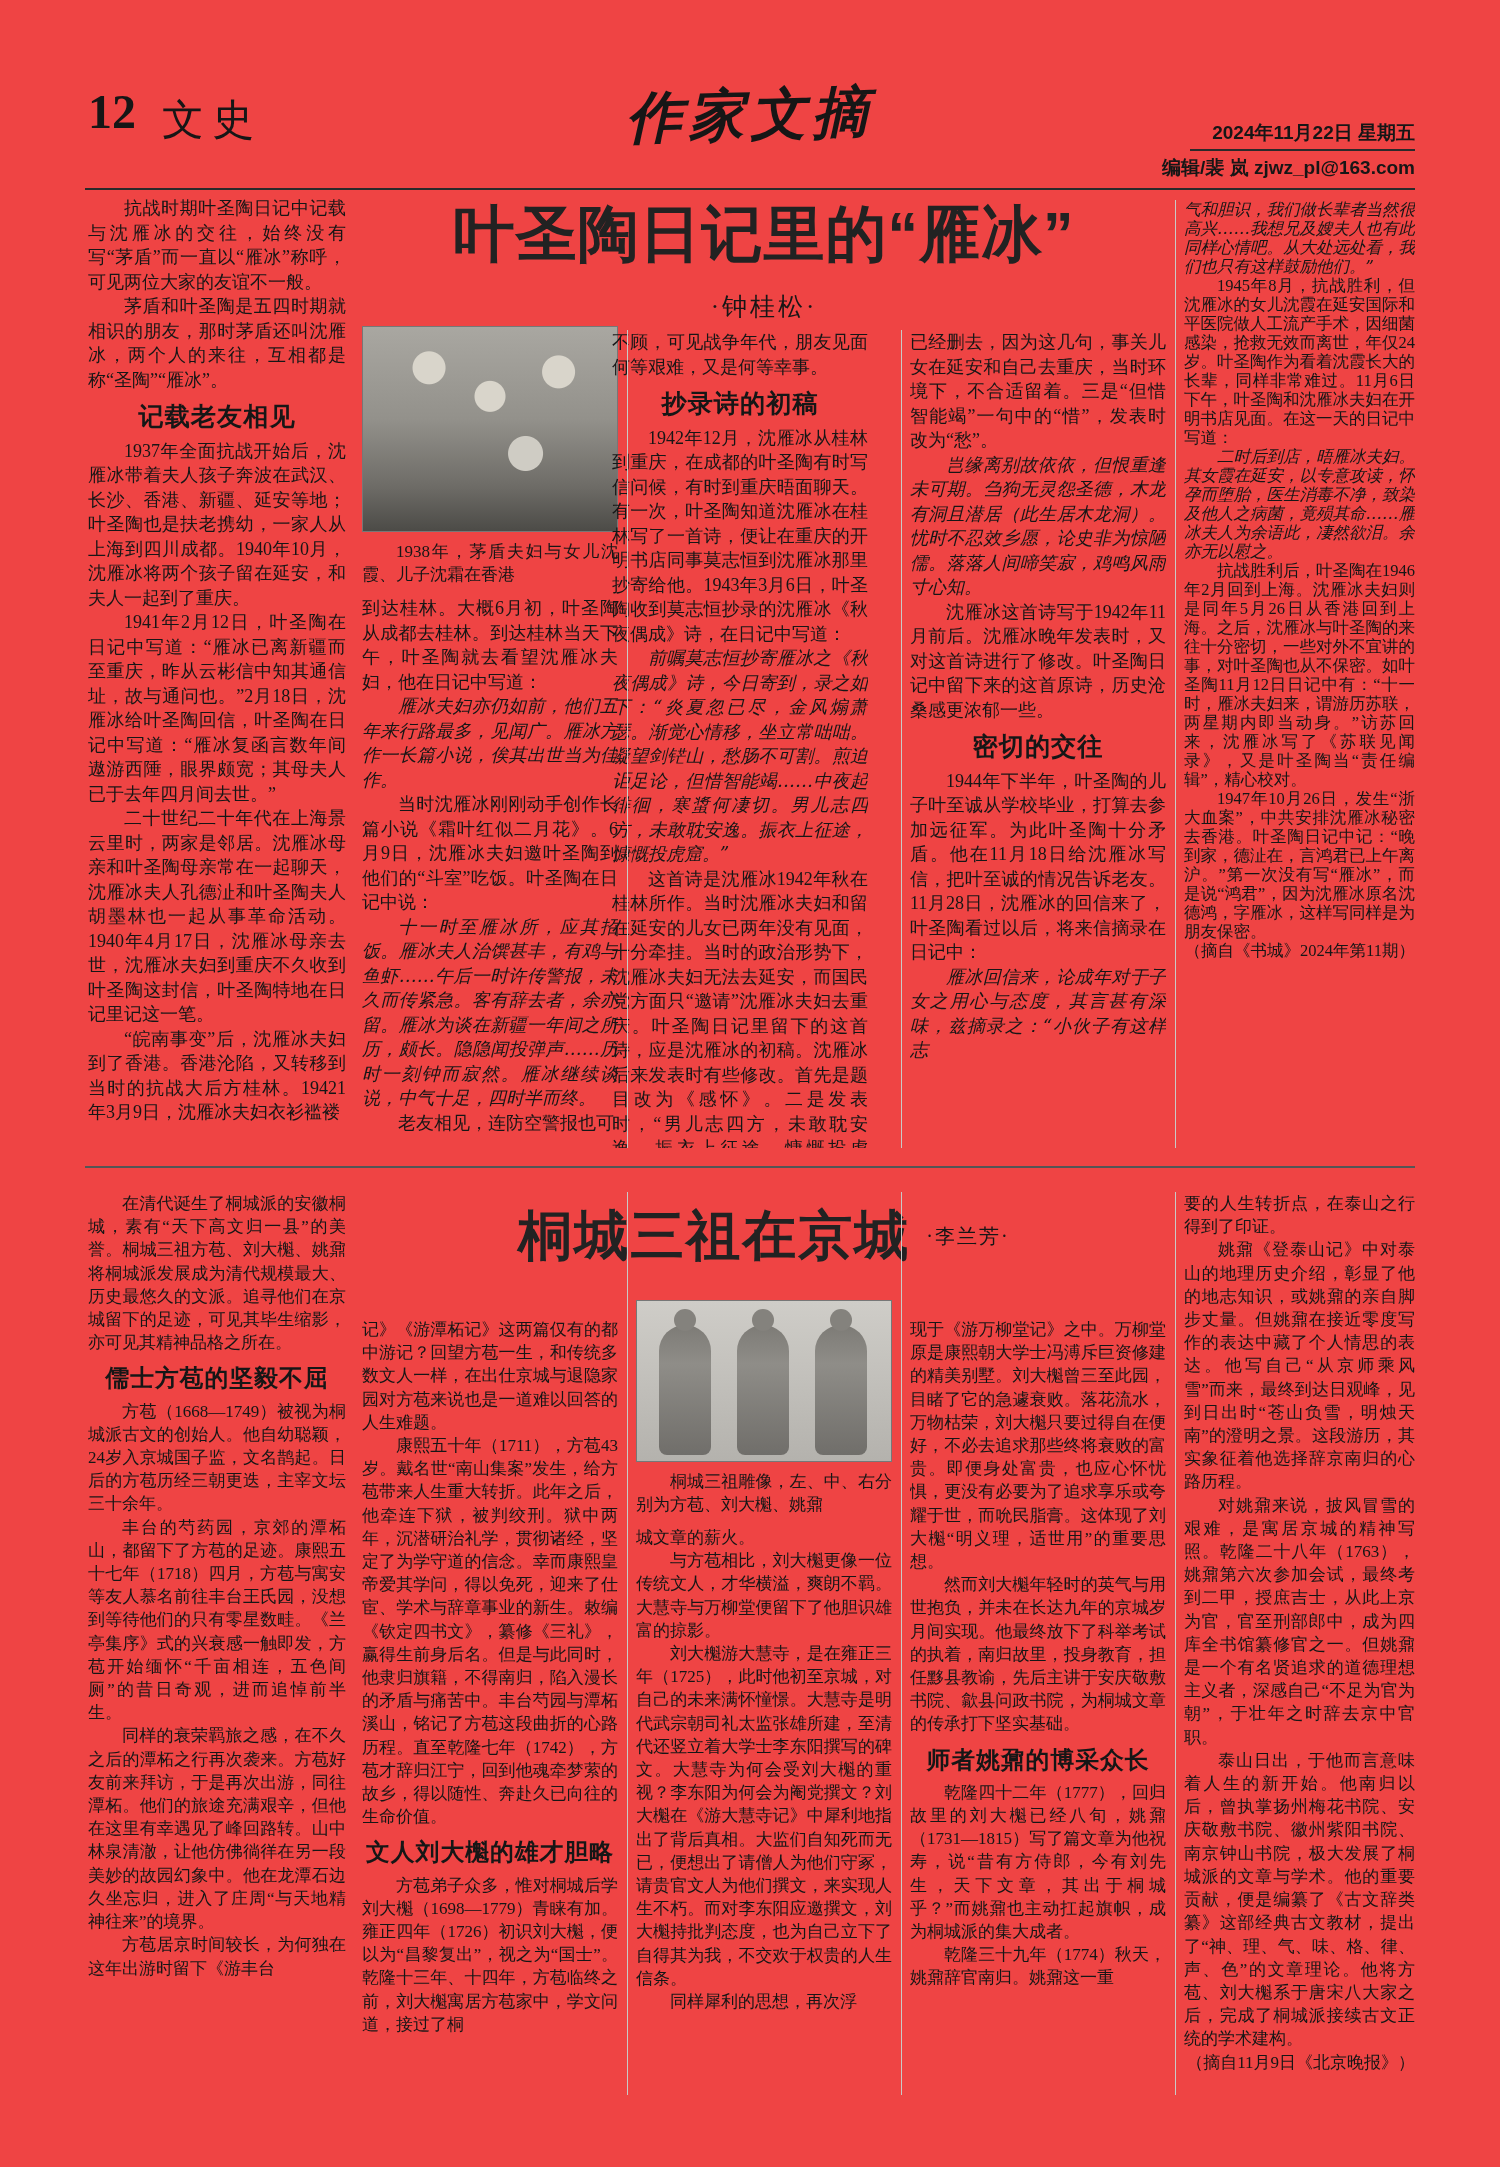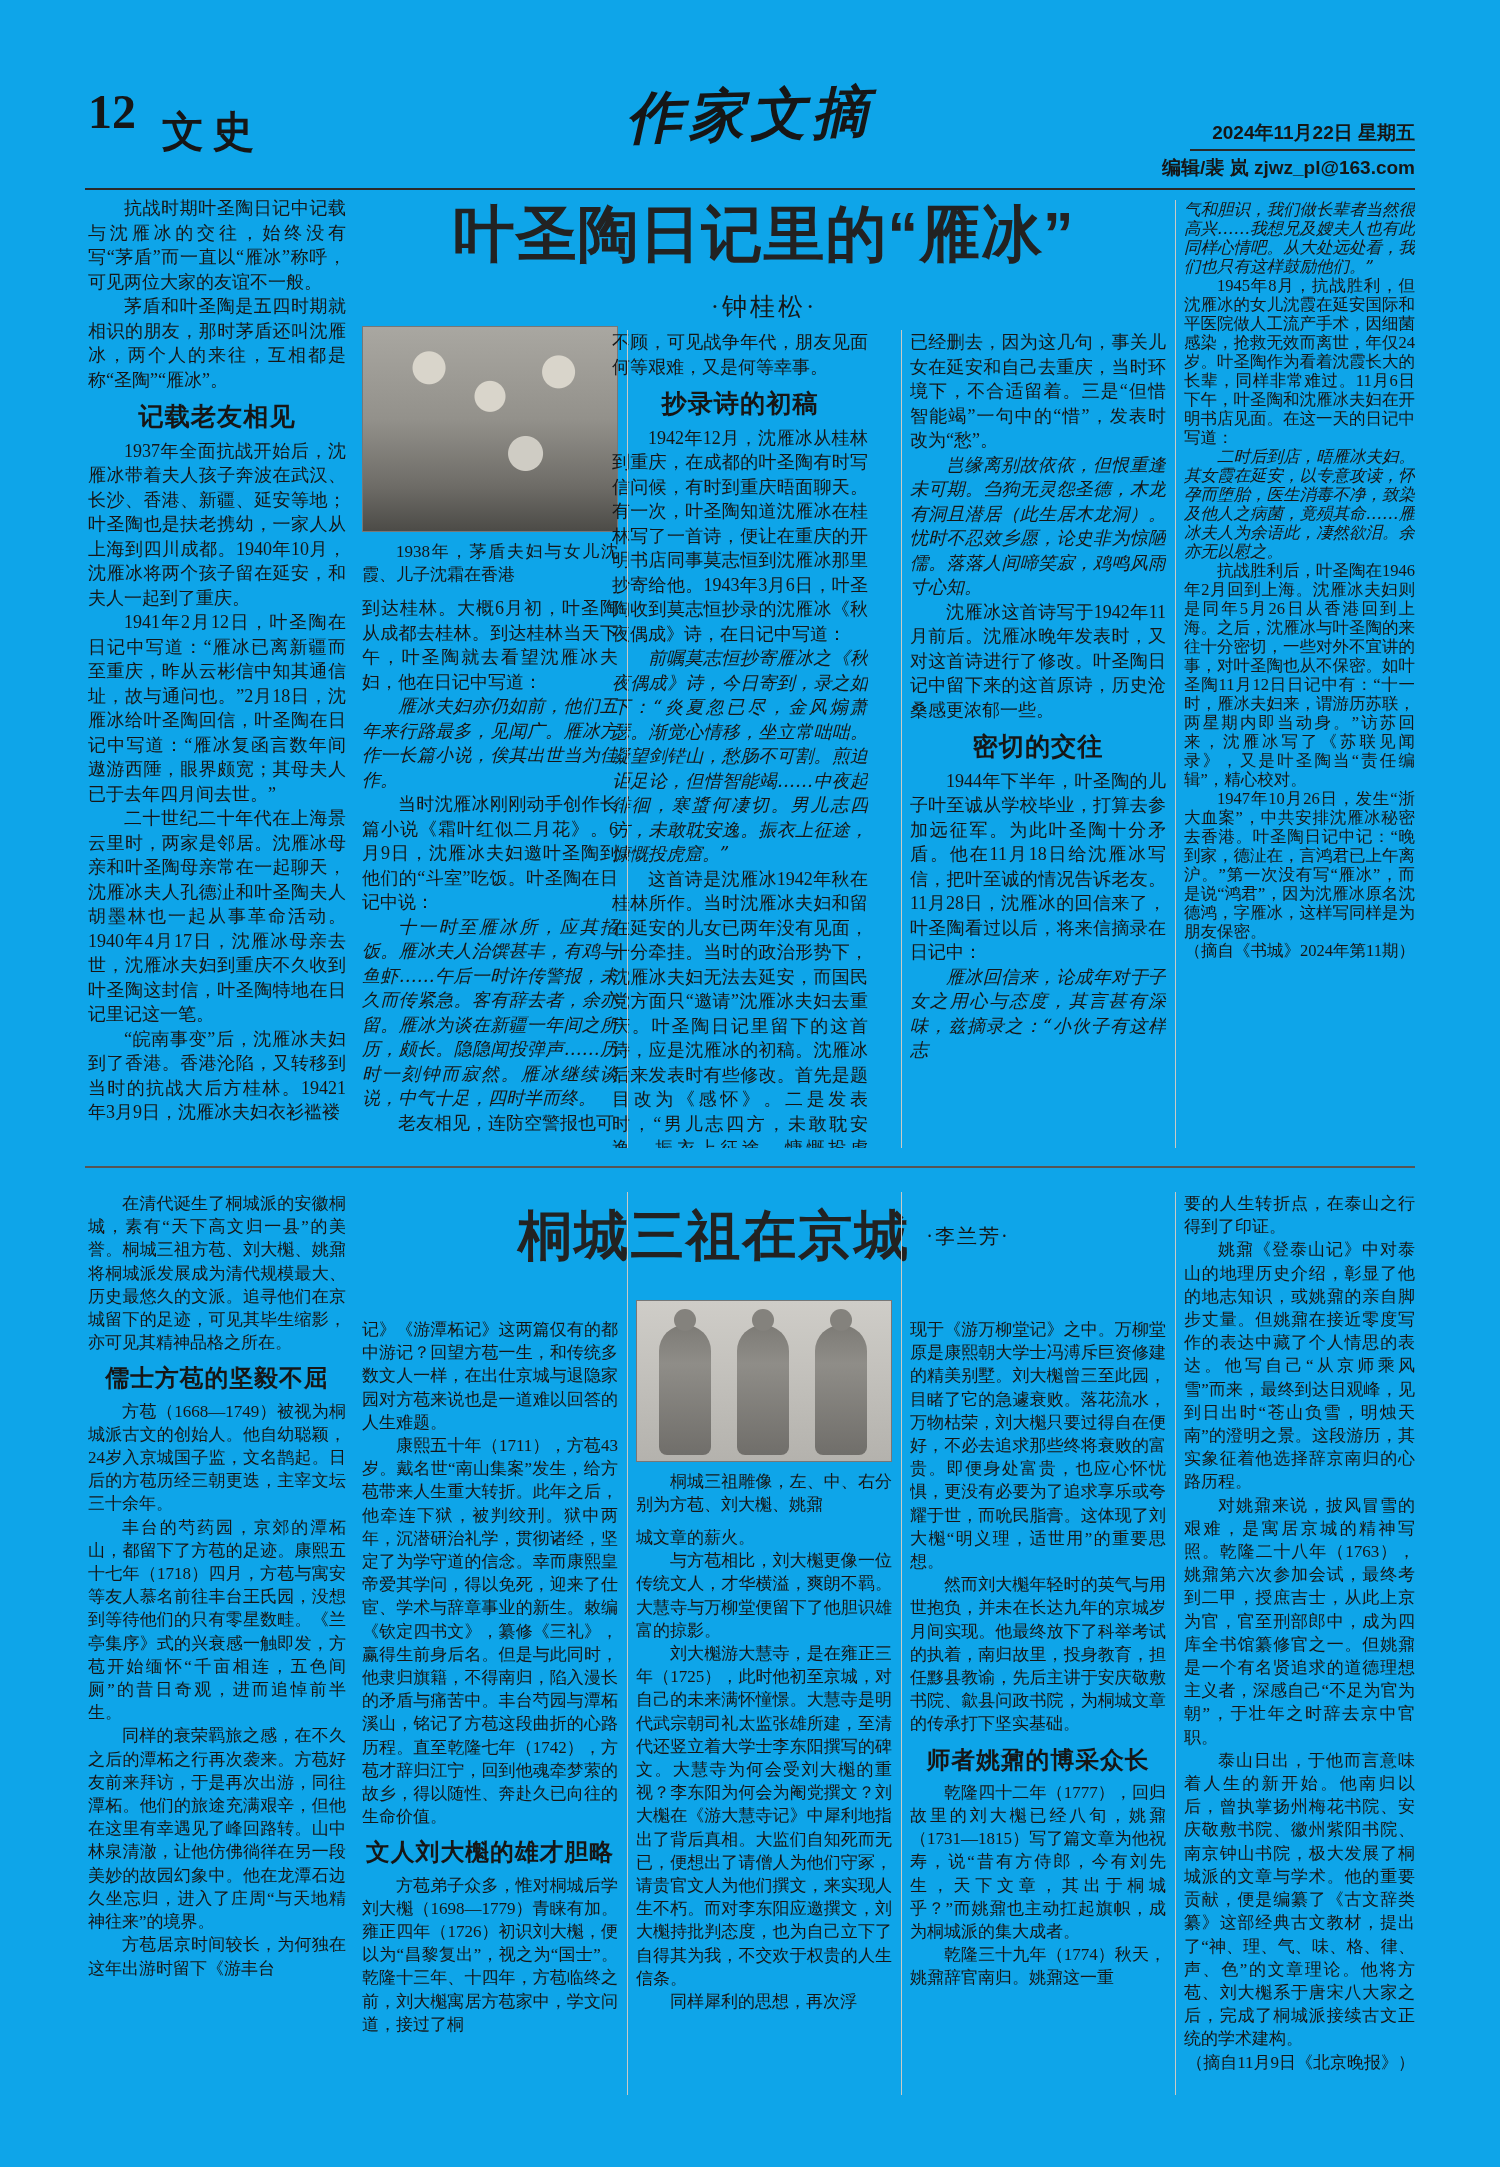--- a/index.html
+++ b/index.html
@@ -1,25 +1,25 @@
 <!DOCTYPE html>
 <html><head>
 <meta charset="utf-8">
 <style>
   html,body{margin:0;padding:0;background:#e8e8e6;}
   #page{
     position:relative;width:1500px;height:2167px;margin:0 auto;
-    background:#0ea5e9;color:#161616;
+    background:#ef4444;color:#161616;
     font-family:"Liberation Serif","DejaVu Serif",serif;
     overflow:hidden;
   }
   
   #pagenum{position:absolute;left:88px;top:84px;font-size:48px;font-weight:bold;
     font-family:"Liberation Serif",serif;}
-  #secname{position:absolute;left:162px;top:104px;font-size:42px;font-weight:bold;
+  #secname{position:absolute;left:162px;top:92px;font-size:42px;font-weight:normal;
     font-family:"Liberation Sans","DejaVu Sans",sans-serif;letter-spacing:8px;}
   #masthead{position:absolute;left:600px;top:78px;width:300px;text-align:center;
     font-size:56px;font-weight:bold;font-style:italic;letter-spacing:6px;
     font-family:"DejaVu Serif",serif;transform:rotate(-1.5deg);}
   #dateline{position:absolute;right:85px;top:120px;font-size:19px;font-weight:bold;
     font-family:"Liberation Sans",sans-serif;}
   #editorline{position:absolute;right:85px;top:155px;font-size:19px;font-weight:bold;
     font-family:"Liberation Sans",sans-serif;}
   .hr{position:absolute;background:#2a2a2a;}
   #rule-date{left:1190px;top:149px;width:225px;height:2px;}

